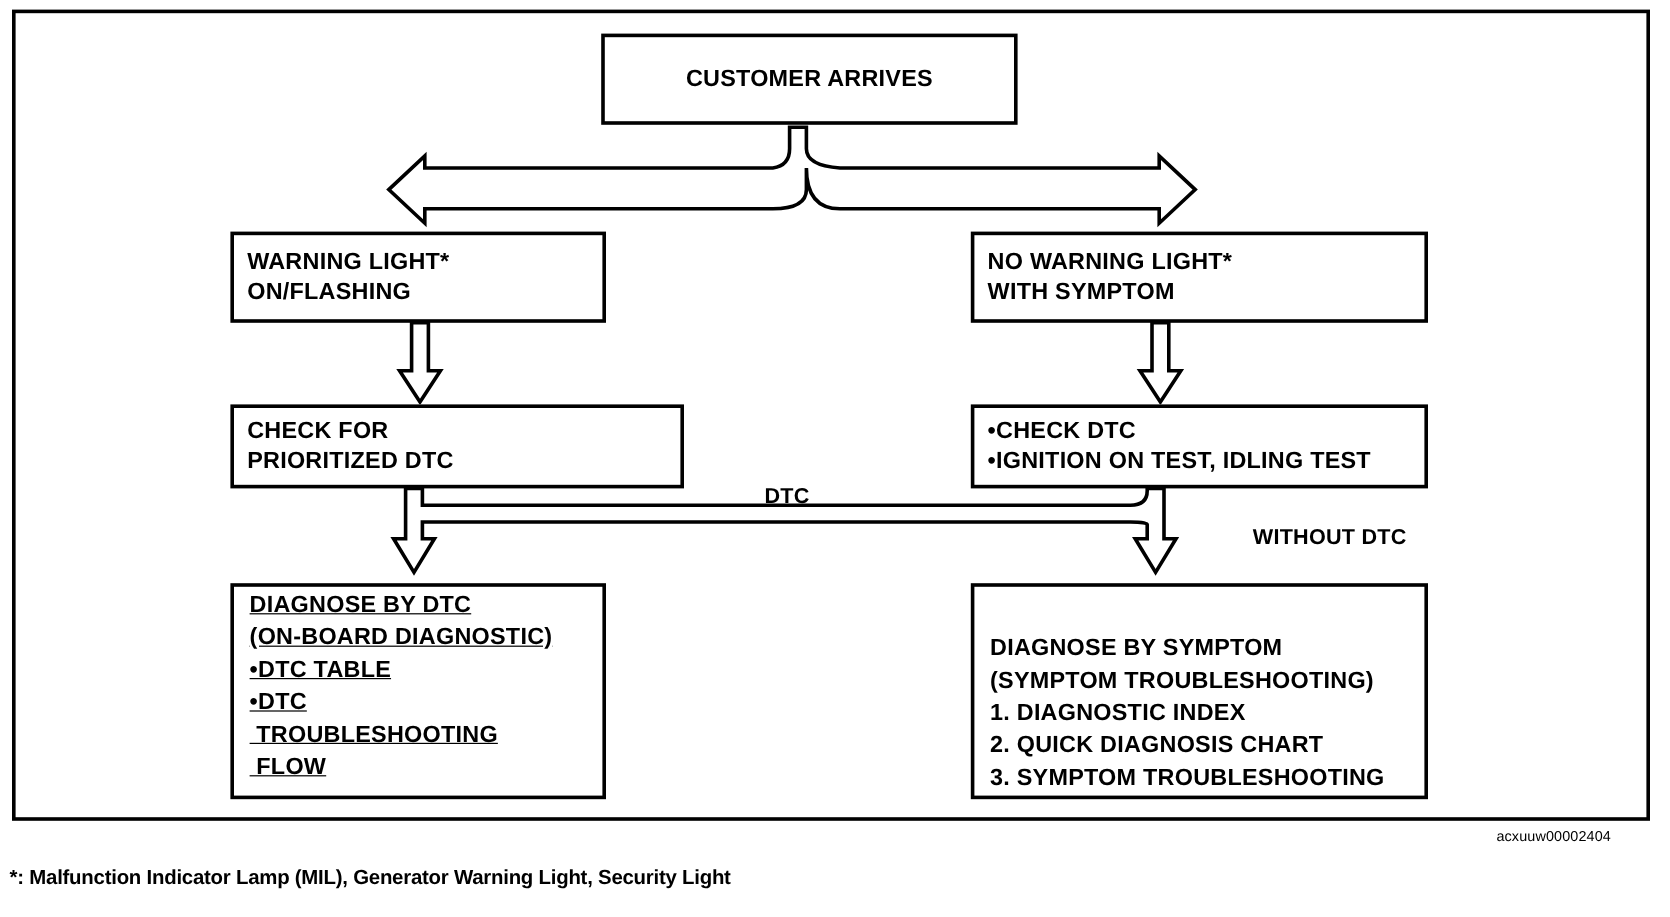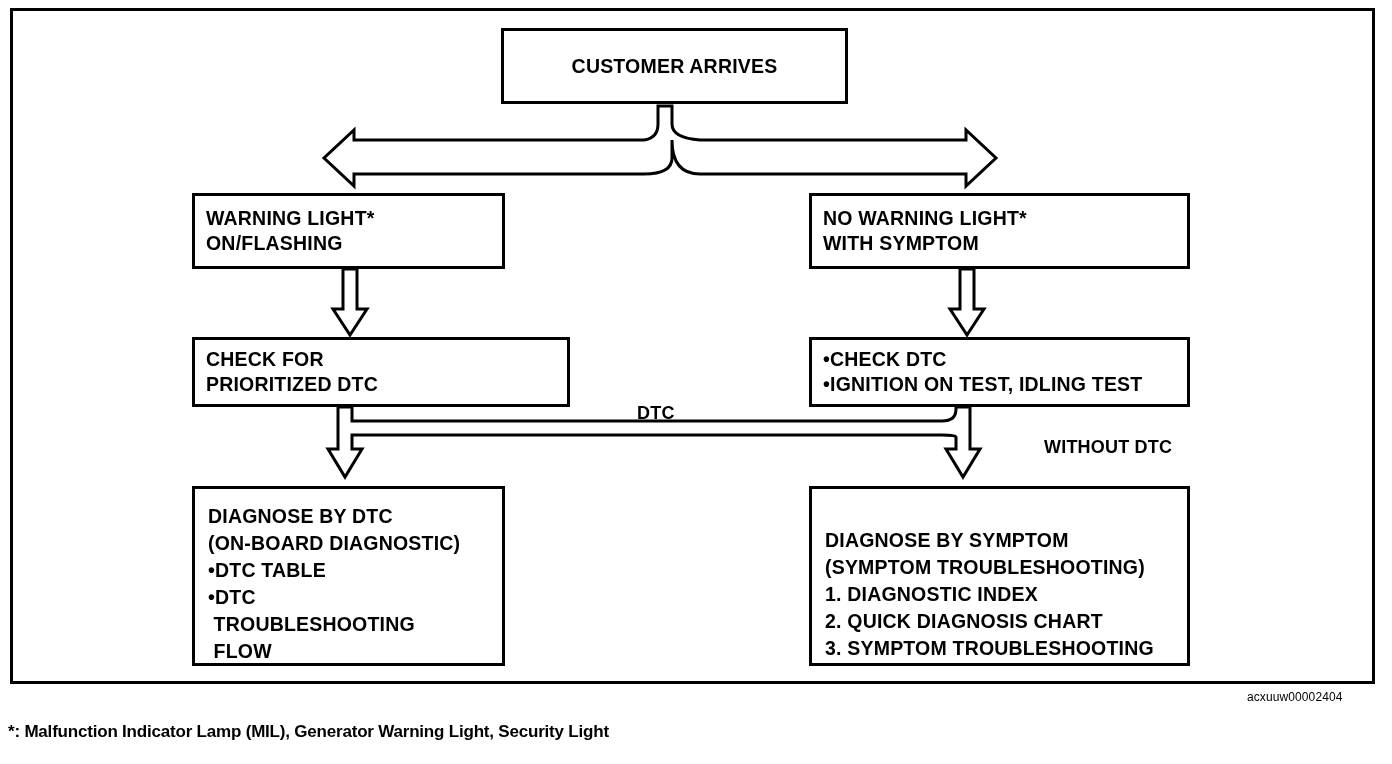--- a/index.html
+++ b/index.html
@@ -69,21 +69,21 @@
   #node-diagnose-symptom { left: 809px; top: 486px; width: 381px; height: 180px; }
 
   #node-diagnose-dtc .node-text,
   #node-diagnose-symptom .node-text {
     line-height: 27px;
     font-size: 19.5px;
   }
   #node-diagnose-dtc, #node-diagnose-symptom {
     align-items: flex-start;
   }
-  #node-diagnose-dtc .node-text { padding-top: 14px; padding-left: 13px; }
+  #node-diagnose-dtc .node-text { padding-top: 2px; padding-left: 13px; text-decoration: underline; }
   #node-diagnose-symptom .node-text { padding-top: 38px; padding-left: 13px; }
 
   
   .conn {
     position: absolute;
     overflow: visible;
   }
   .conn path, .conn polygon, .conn polyline {
     fill: #ffffff;
     stroke: #000000;

